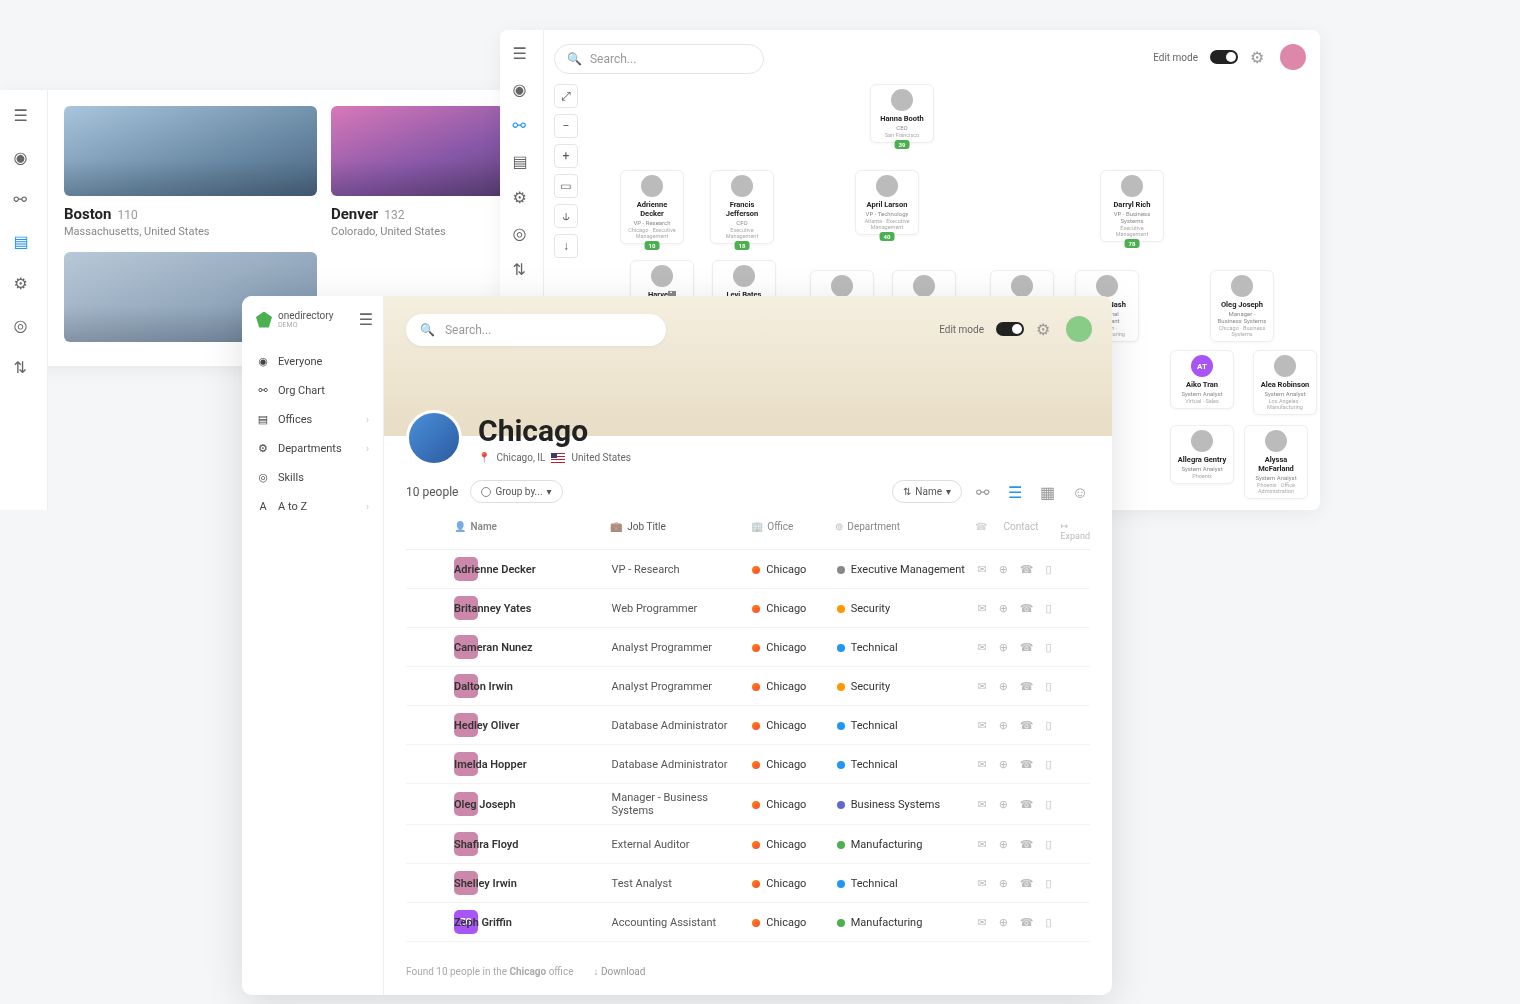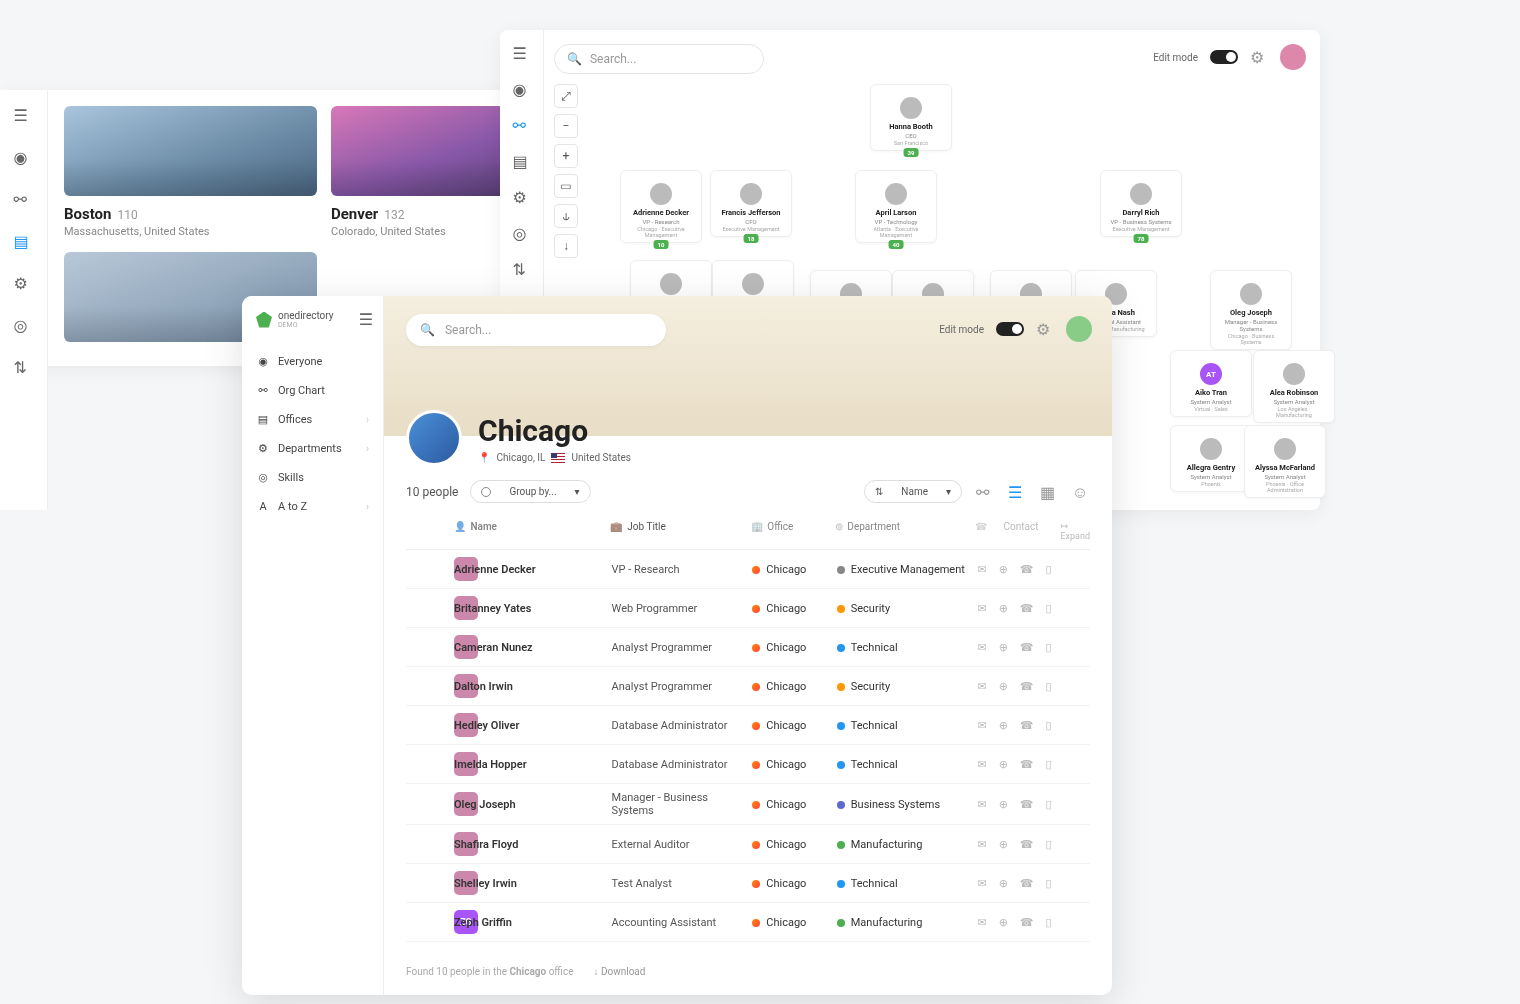--- a/index.html
+++ b/index.html
@@ -25,22 +25,22 @@
 .panel2-sidebar .ico { width: 18px; height: 18px; color: #666; }
 .panel2-sidebar .ico.active { color: #2196f3; }
 .panel2-search { position: absolute; left: 54px; top: 14px; width: 210px; height: 30px; background: #fff; border: 1px solid #e5e5e5; border-radius: 18px; display: flex; align-items: center; padding: 0 12px; gap: 8px; font-size: 12px; color: #999; }
 .panel2-right { position: absolute; right: 14px; top: 14px; display: flex; align-items: center; gap: 12px; }
 .edit-mode-label { font-size: 10px; color: #666; }
 .toggle { width: 28px; height: 14px; background: #222; border-radius: 8px; position: relative; }
 .toggle::after { content:''; position:absolute; right:2px; top:2px; width:10px; height:10px; background:#fff; border-radius:50%; }
 .avatar-sm { width: 26px; height: 26px; border-radius: 50%; background: #d8a; }
 .panel2-tools { position: absolute; left: 54px; top: 54px; display: flex; flex-direction: column; gap: 6px; }
 .tool-btn { width: 24px; height: 24px; border: 1px solid #e5e5e5; border-radius: 4px; display: flex; align-items: center; justify-content: center; font-size: 12px; color: #555; cursor: pointer; background:#fff; }
-.org-node { position: absolute; background: #fff; border: 1px solid #eee; border-radius: 6px; padding: 4px 6px; width: 82px; text-align: center; font-size: 7px; box-shadow: 0 1px 3px rgba(0,0,0,0.04); }
-.org-node .av { width: 22px; height: 22px; border-radius: 50%; background: #bbb; margin: 8px auto 3px; }
+.org-node { position: absolute; background: #fff; border: 1px solid #eee; border-radius: 6px; padding: 4px 6px; width: 64px; text-align: center; font-size: 7px; box-shadow: 0 1px 3px rgba(0,0,0,0.04); }
+.org-node .av { width: 22px; height: 22px; border-radius: 50%; background: #bbb; margin: 0 auto 3px; }
 .org-node .av.init { background:#a855f7; color:#fff; display:flex; align-items:center; justify-content:center; font-size:8px; font-weight:700;}
 .org-node .nm { font-weight: 700; font-size: 7.5px; color: #222; }
 .org-node .rl { font-size: 6px; color: #888; margin-top:1px; }
 .org-node .tg { font-size: 5.5px; color:#aaa; margin-top:1px; }
 .org-badge { position:absolute; bottom:-7px; left:50%; transform:translateX(-50%); background:#4caf50; color:#fff; font-size:6px; padding:1px 4px; border-radius:3px; font-weight:700;}
 
 
 .panel3 { position: absolute; left: 242px; top: 296px; width: 870px; background: #fff; border-radius: 10px; box-shadow: 0 8px 40px rgba(0,0,0,0.12); overflow: hidden; }
 .panel3-sidebar { position: absolute; left: 0; top: 0; bottom: 0; width: 142px; background: #fff; border-right: 1px solid #eee; padding: 14px 0; }
 .panel3-logo { display: flex; align-items: center; gap: 6px; padding: 0 14px 18px; }
@@ -55,21 +55,21 @@
 .panel3-search2 { width: 260px; height: 32px; background: #fff; border-radius: 20px; display: flex; align-items: center; padding: 0 14px; gap: 10px; font-size: 12px; color: #999; box-shadow: 0 1px 4px rgba(0,0,0,0.06); }
 .panel3-hero-right { position: absolute; right: 20px; top: 20px; display: flex; align-items: center; gap: 12px; }
 .city-block { position: absolute; left: 22px; bottom: -30px; display: flex; align-items: center; gap: 16px; }
 .city-av { width: 56px; height: 56px; border-radius: 50%; background: linear-gradient(135deg,#4a90d9,#2c5aa0); border: 3px solid #fff; }
 .city-title { font-size: 30px; font-weight: 700; color: #222; }
 .city-sub { font-size: 10px; color: #666; margin-top: 4px; display:flex; gap:6px; align-items:center; }
 .flag { width:14px; height:10px; background: linear-gradient(to bottom, #b22234 0% 7.7%, #fff 7.7% 15.4%, #b22234 15.4% 23%, #fff 23% 30.8%, #b22234 30.8% 38.5%, #fff 38.5% 46%, #b22234 46% 54%,#fff 54% 61.5%,#b22234 61.5% 69%,#fff 69% 77%,#b22234 77% 85%,#fff 85% 92%,#b22234 92% 100%); position:relative; }
 .flag::before{content:'';position:absolute;left:0;top:0;width:6px;height:5.4px;background:#3c3b6e;}
 .panel3-bar { display: flex; align-items: center; padding: 44px 22px 10px; gap: 12px; }
 .ppl-count { font-size: 12px; color: #555; }
-.chip { border: 1px solid #ddd; border-radius: 14px; padding: 5px 10px; font-size: 10px; color: #555; display: flex; align-items: center; gap: 18px; cursor: pointer; background:#fff;}
+.chip { border: 1px solid #ddd; border-radius: 14px; padding: 5px 10px; font-size: 10px; color: #555; display: flex; align-items: center; gap: 4px; cursor: pointer; background:#fff;}
 .chip .glb { width:10px; height:10px; border:1px solid #888; border-radius:50%; }
 .bar-right { margin-left: auto; display: flex; align-items: center; gap: 14px; }
 .view-ico { width: 18px; height: 18px; color: #999; cursor: pointer; }
 .view-ico.active { color: #2196f3; }
 
 
 .tbl { padding: 0 22px 14px; }
 .th-row { display: flex; padding: 8px 0; border-bottom: 1px solid #eee; font-size: 10px; color: #888; }
 .th-row .ic { margin-right:4px; opacity:.6;}
 .tr-row { display: flex; align-items: center; padding: 7px 0; border-bottom: 1px solid #f3f3f3; font-size: 11px; color: #333; }

